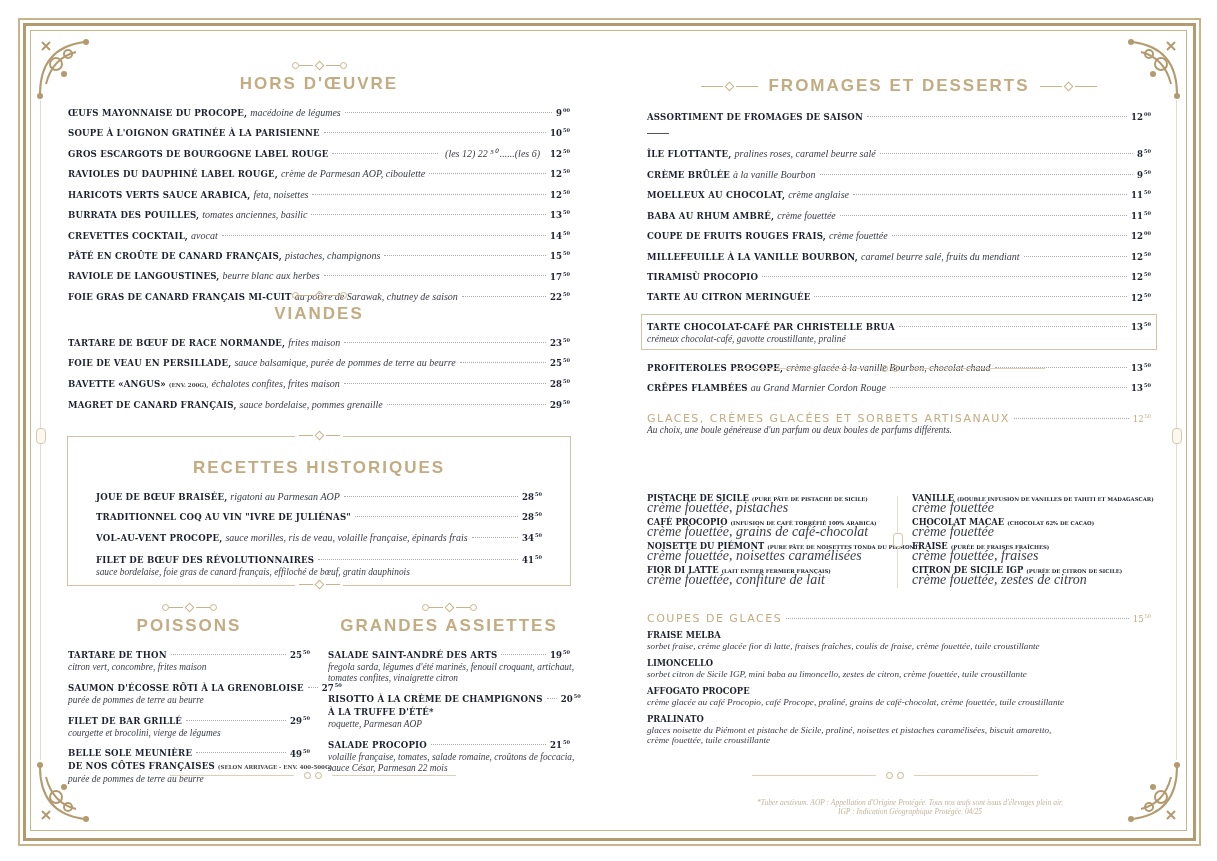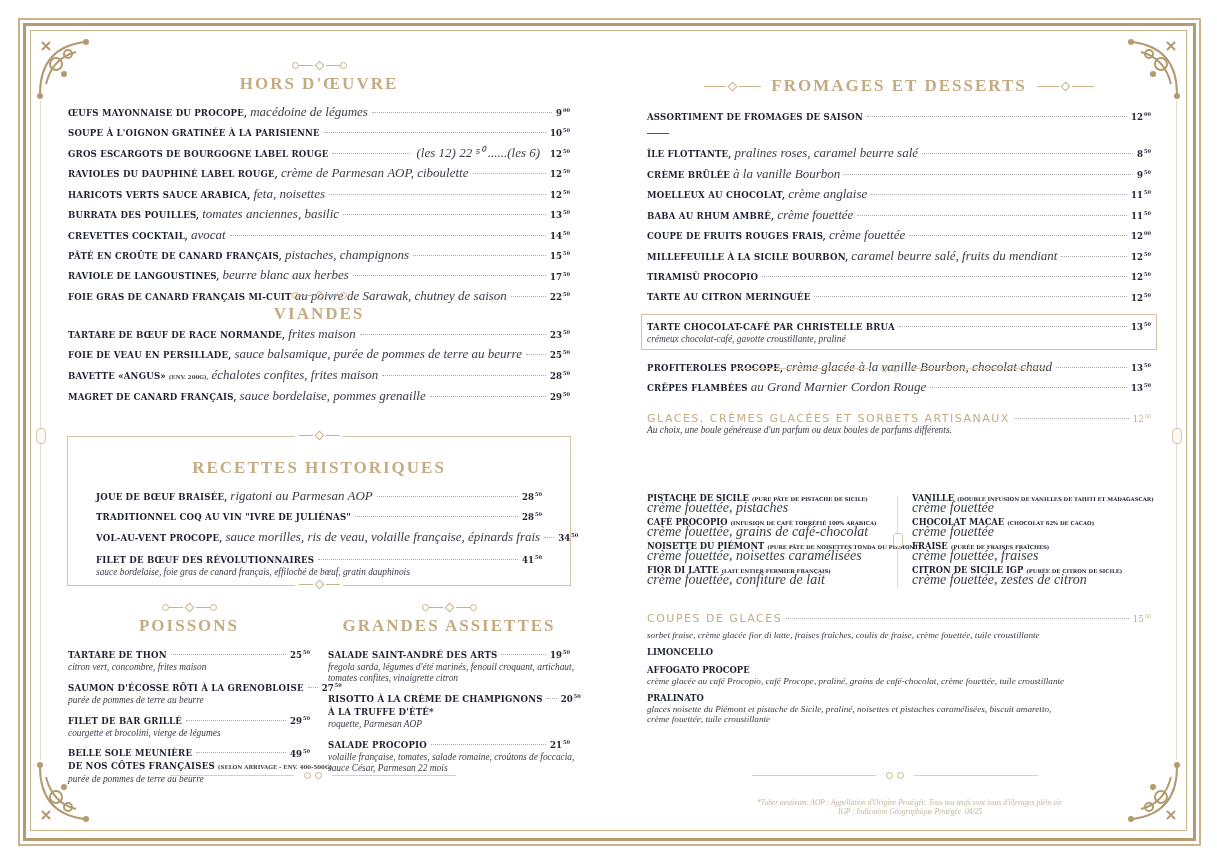--- a/index.html
+++ b/index.html
@@ -4,28 +4,28 @@
 <style>
   html,body{margin:0;padding:0;background:#fff;}
   body{width:1217px;height:861px;position:relative;overflow:hidden;font-family:"Liberation Serif",serif;color:#1f2230;}
   .frame-outer{position:absolute;left:18px;top:18px;width:1179px;height:824px;border:2px solid #c9b38b;}
   .frame-mid{position:absolute;left:23px;top:23px;width:1167px;height:812px;border:3px solid #b39a6f;}
   .frame-inner{position:absolute;left:30px;top:30px;width:1155px;height:799px;border:1px solid #c9b38b;}
   .side-line{position:absolute;top:100px;height:660px;width:1px;background:#e6dccb;}
   .side-orn{position:absolute;top:428px;width:8px;height:14px;border:1px solid #d8c8a8;border-radius:4px;background:#fbf8f2;}
   .corner{position:absolute;width:70px;height:70px;}
   .corner svg{width:100%;height:100%;}
-  .sec-title{font-family:Liberation Serif, serif;font-weight:bold;color:#c3ab82;letter-spacing:2px;text-align:center;font-size:17px;}
+  .sec-title{font-family:Liberation Sans, sans-serif;font-weight:bold;color:#c3ab82;letter-spacing:2px;text-align:center;font-size:17px;}
   .orn-small{display:flex;justify-content:center;align-items:center;gap:0;height:10px;}
   .orn-small .ln{width:14px;height:1px;background:#c9b38b;}
   .orn-small .dot{width:5px;height:5px;border:1px solid #c9b38b;transform:rotate(45deg);margin:0 3px;}
   .orn-small .cir{width:5px;height:5px;border:1px solid #c9b38b;border-radius:50%;}
   .row{display:flex;align-items:baseline;font-size:9.2px;line-height:17.6px;white-space:nowrap;}
   .row .name{font-family:"DejaVu Serif",serif;font-weight:bold;font-size:8.6px;letter-spacing:0.2px;color:#1d2030;}
-  .row .desc{font-style:italic;color:#3b3d48;margin-left:3px;font-size:13px;}
+  .row .desc{font-style:italic;color:#3b3d48;margin-left:3px;font-size:10px;}
   .row .small{font-size:5.5px;font-weight:bold;font-family:"DejaVu Serif",serif;margin-left:3px;color:#444;}
   .row .dots{flex:1;border-bottom:1px dotted #a9a9b0;margin:0 4px;transform:translateY(-3px);min-width:10px;}
   .row .price{font-family:"DejaVu Serif",serif;font-weight:bold;font-size:8.6px;color:#1d2030;}
   .row .price sup{font-size:5px;margin-left:1px;}
   .sub{font-style:italic;font-size:9.4px;color:#3b3d48;line-height:11px;white-space:nowrap;}
   .item2{margin-bottom:6px;}
   .item2 .row{line-height:13px;}
   .box{position:absolute;border:1px solid #d2c3a6;}
   .gold-t{font-family:"DejaVu Sans",sans-serif;font-size:11px;color:#c3ab82;letter-spacing:1.5px;}
   .hr-orn{position:absolute;display:flex;align-items:center;}
@@ -192,21 +192,21 @@
 </div>
 
 <div style="position:absolute;left:68px;top:290px;width:502px">
   <div class="orn-small">
       <span class="cir"></span>
       <span class="ln"></span>
       <span class="dot"></span>
       <span class="ln"></span>
       <span class="cir"></span>
     </div>
-  <div class="sec-title" style="margin-top:4px;">VIANDES</div>
+  <div class="sec-title" style="margin-top:4px;margin-bottom:8px">VIANDES</div>
   <div id="viandes-list">
       <div class="row">
         <span class="name">TARTARE DE BŒUF DE RACE NORMANDE,</span>
         <span class="desc">frites maison</span>
         <span class="dots"></span>
         <span class="price"><span>23</span><sup>50</sup></span>
       </div>
       <div class="row">
         <span class="name">FOIE DE VEAU EN PERSILLADE,</span>
         <span class="desc">sauce balsamique, purée de pommes de terre au beurre</span>
@@ -415,21 +415,21 @@
         <span class="dots"></span>
         <span class="price"><span>11</span><sup>50</sup></span>
       </div>
       <div class="row">
         <span class="name">COUPE DE FRUITS ROUGES FRAIS,</span>
         <span class="desc">crème fouettée</span>
         <span class="dots"></span>
         <span class="price"><span>12</span><sup>00</sup></span>
       </div>
       <div class="row">
-        <span class="name">MILLEFEUILLE À LA SICILE BOURBON,</span>
+        <span class="name">MILLEFEUILLE À LA VANILLE BOURBON,</span>
         <span class="desc">caramel beurre salé, fruits du mendiant</span>
         <span class="dots"></span>
         <span class="price"><span>12</span><sup>50</sup></span>
       </div>
       <div class="row">
         <span class="name">TIRAMISÙ PROCOPIO</span>
         <span class="dots"></span>
         <span class="price"><span>12</span><sup>50</sup></span>
       </div>
       <div class="row">
@@ -514,24 +514,26 @@
 <div style="position:absolute;left:893px;top:533px;width:8px;height:12px;border:1px solid #d8c8a8;border-radius:3px;background:#fff"></div>
 
 <div style="position:absolute;left:647px;top:609px;width:504px">
   <div class="row" style="line-height:14px;margin-bottom:4px">
     <span class="gold-t">COUPES DE GLACES</span>
     <span class="dots"></span>
     <span class="price" style="color:#c3ab82;font-weight:normal"><span>15</span><sup>50</sup></span>
   </div>
   <div id="coupes-list">
       <div class="coupe">
+        <div class="n">FRAISE MELBA</div>
         <div class="d">sorbet fraise, crème glacée fior di latte, fraises fraîches, coulis de fraise, crème fouettée, tuile croustillante</div>
       </div>
       <div class="coupe">
         <div class="n">LIMONCELLO</div>
+        <div class="d">sorbet citron de Sicile IGP, mini baba au limoncello, zestes de citron, crème fouettée, tuile croustillante</div>
       </div>
       <div class="coupe">
         <div class="n">AFFOGATO PROCOPE</div>
         <div class="d">crème glacée au café Procopio, café Procope, praliné, grains de café-chocolat, crème fouettée, tuile croustillante</div>
       </div>
       <div class="coupe">
         <div class="n">PRALINATO</div>
         <div class="d">glaces noisette du Piémont et pistache de Sicile, praliné, noisettes et pistaches caramélisées, biscuit amaretto,</div>
         <div class="d">crème fouettée, tuile croustillante</div>
       </div>

